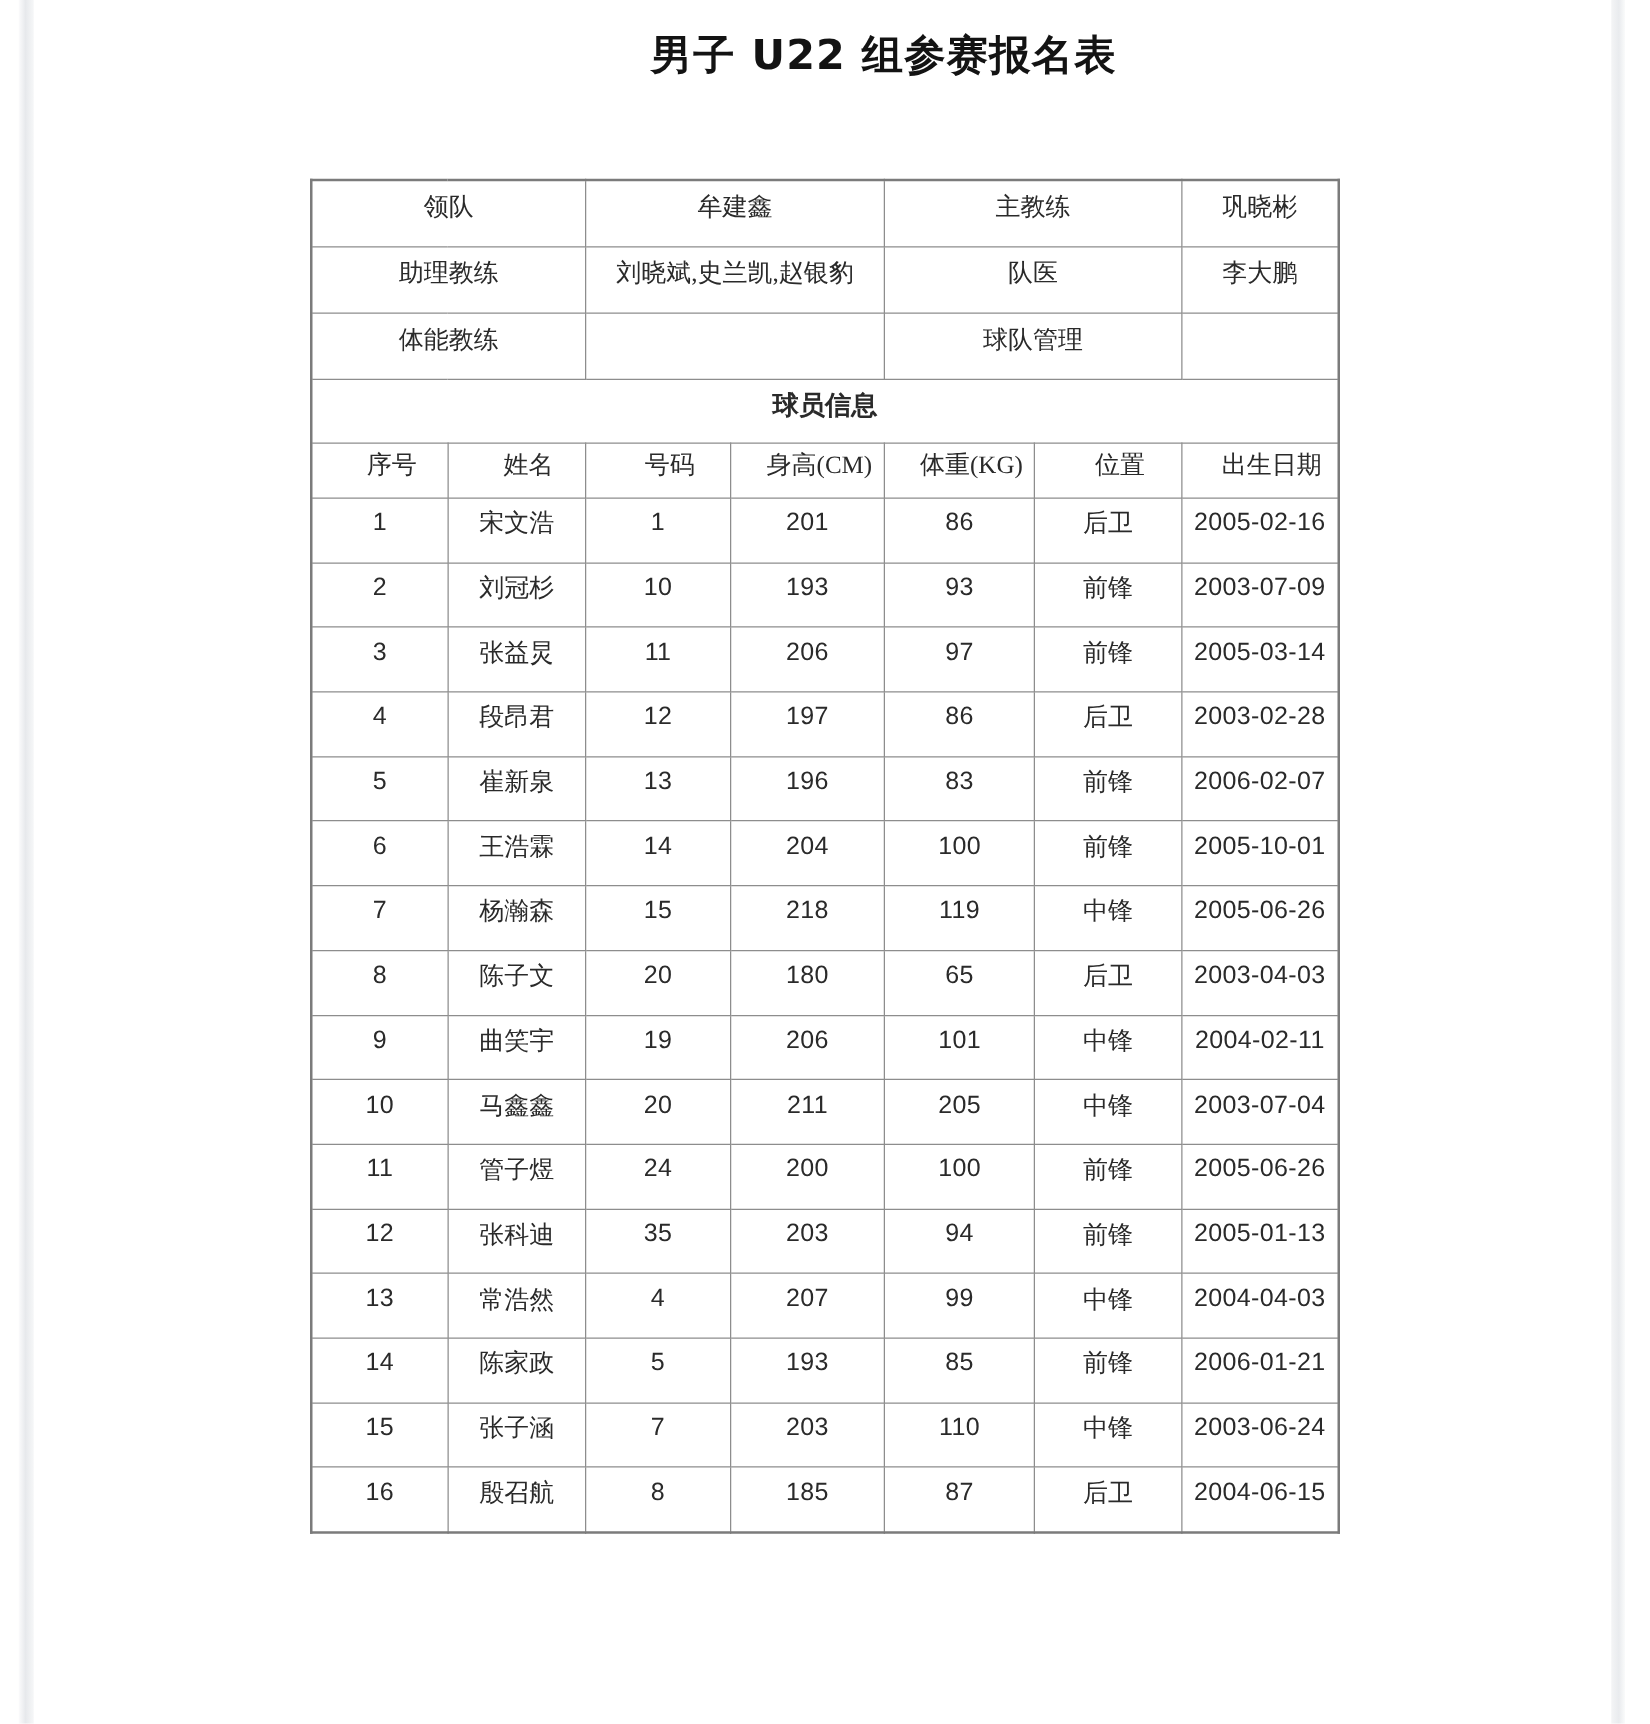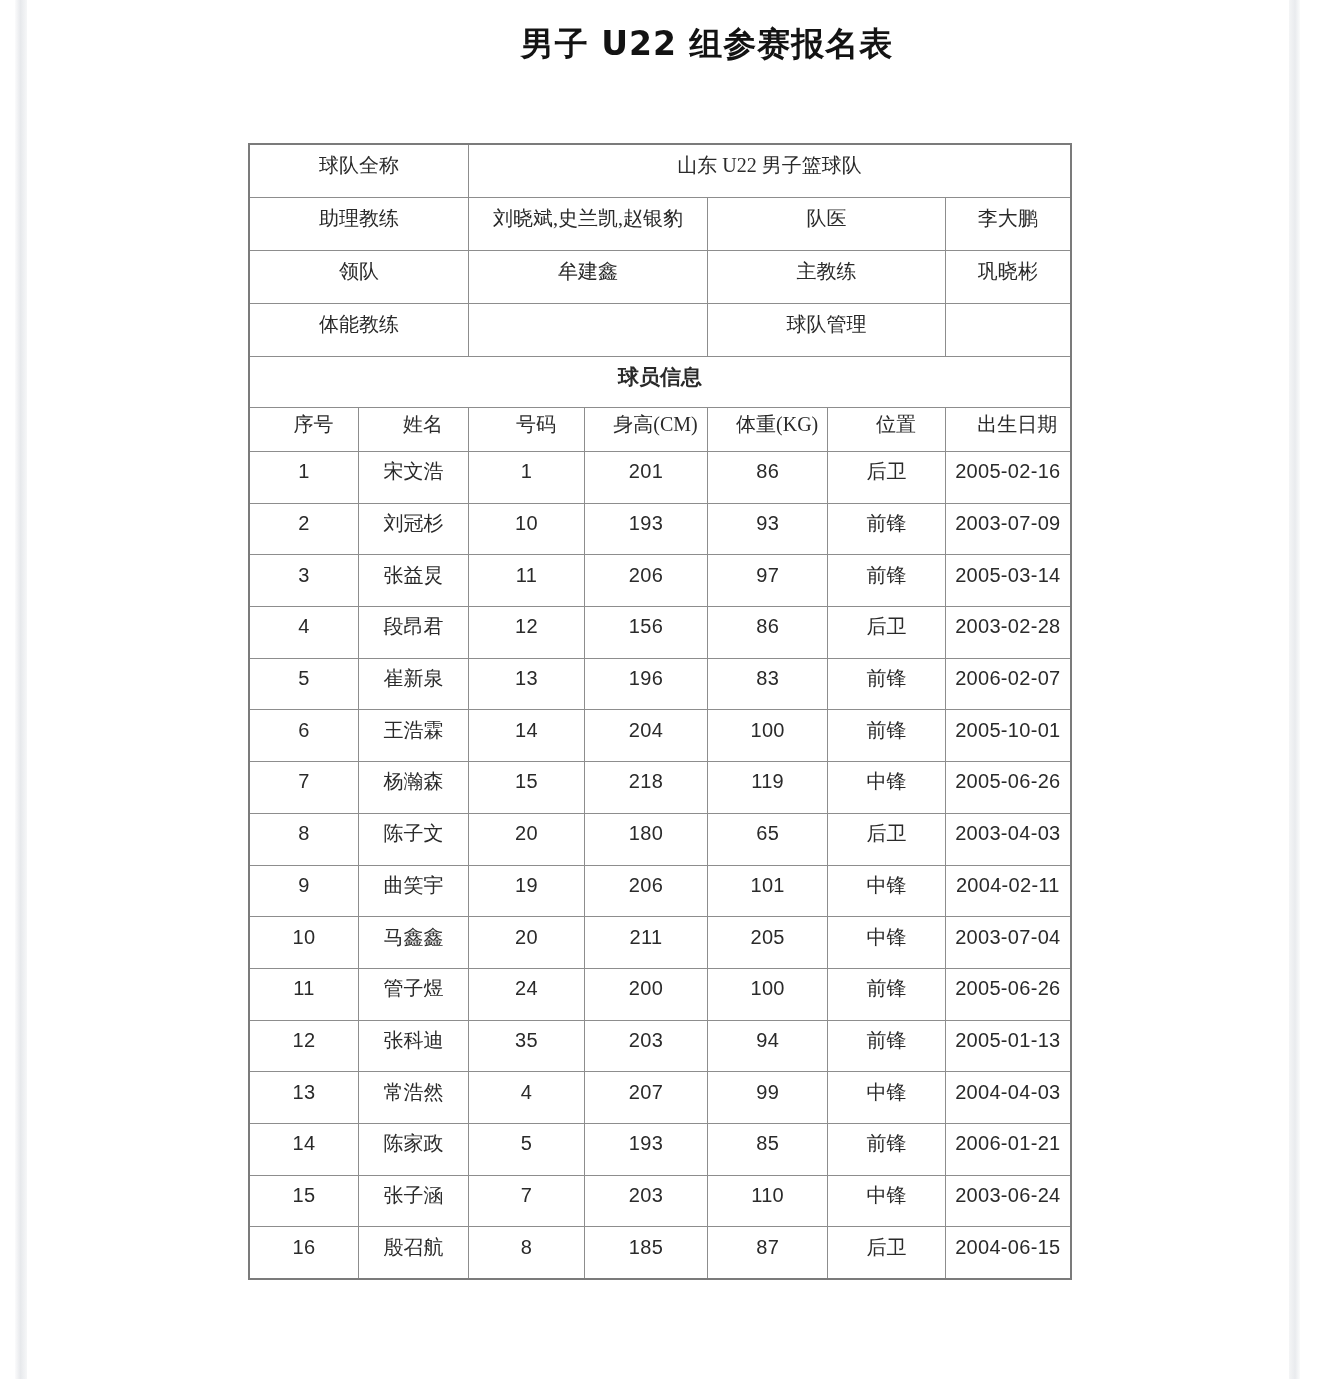--- a/index.html
+++ b/index.html
@@ -87,34 +87,30 @@
     <col style="width:13.3%">
       <col style="width:13.4%">
       <col style="width:14.1%">
     <col style="width:15.0%">
       <col style="width:14.6%">
       <col style="width:14.3%">
     <col style="width:15.3%">
   </colgroup>
   <tbody>
     <tr class="team-row">
-      <td colspan="2" class="cjk">球队全称</td>
-      <td colspan="5" class="cjk">山东 U22 男子篮球队</td>
+      <td colspan="2" class="cjk">领队</td>
+      <td colspan="2" class="cjk">牟建鑫</td>
+      <td colspan="2" class="cjk">主教练</td>
+      <td class="cjk">巩晓彬</td>
     </tr>
     <tr class="team-row">
       <td colspan="2" class="cjk">助理教练</td>
       <td colspan="2" class="cjk">刘晓斌,史兰凯,赵银豹</td>
       <td colspan="2" class="cjk">队医</td>
       <td class="cjk">李大鹏</td>
-    </tr>
-    <tr class="team-row">
-      <td colspan="2" class="cjk">领队</td>
-      <td colspan="2" class="cjk">牟建鑫</td>
-      <td colspan="2" class="cjk">主教练</td>
-      <td class="cjk">巩晓彬</td>
     </tr>
     <tr class="team-row">
       <td colspan="2" class="cjk">体能教练</td>
       <td colspan="2" class="cjk"></td>
       <td colspan="2" class="cjk">球队管理</td>
       <td class="cjk"></td>
     </tr>
     <tr class="section-row">
       <td colspan="7" class="cjk">球员信息</td>
     </tr>
@@ -153,21 +149,21 @@
         <td class="num">11</td>
         <td class="num">206</td>
         <td class="num">97</td>
         <td class="cjk">前锋</td>
         <td class="num">2005-03-14</td>
       </tr>
       <tr>
         <td class="num">4</td>
         <td class="cjk">段昂君</td>
         <td class="num">12</td>
-        <td class="num">156</td>
+        <td class="num">197</td>
         <td class="num">86</td>
         <td class="cjk">后卫</td>
         <td class="num">2003-02-28</td>
       </tr>
       <tr>
         <td class="num">5</td>
         <td class="cjk">崔新泉</td>
         <td class="num">13</td>
         <td class="num">196</td>
         <td class="num">83</td>

